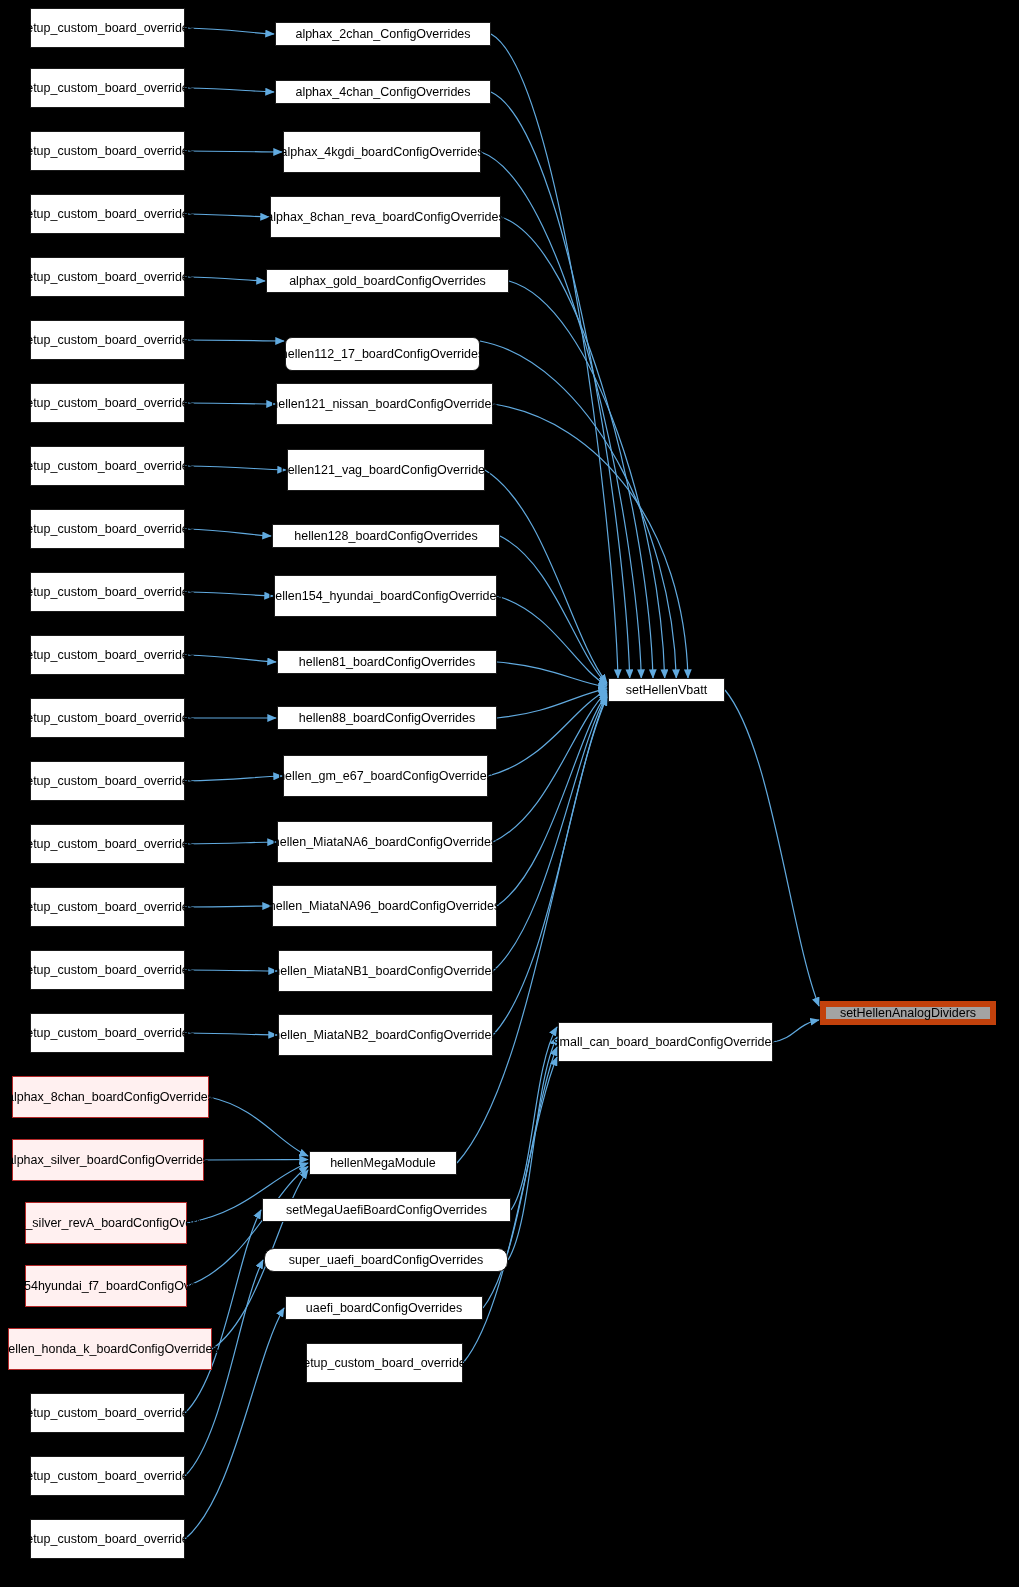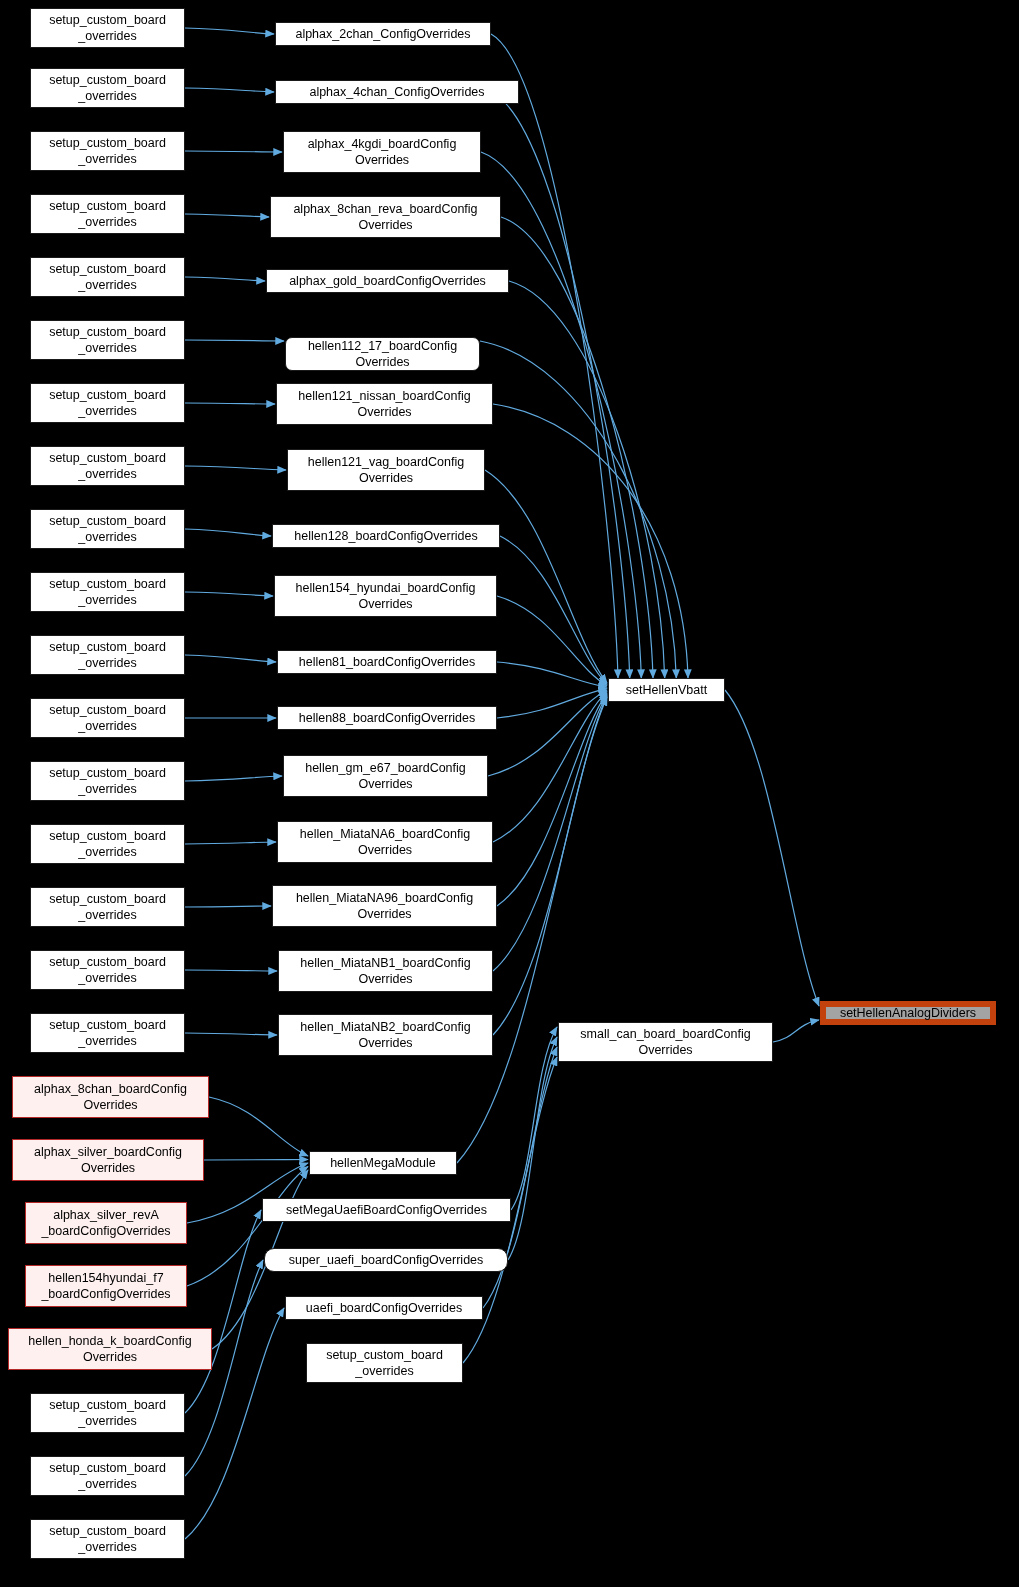--- a/index.html
+++ b/index.html
@@ -9,21 +9,21 @@
     font-family:"Liberation Sans","DejaVu Sans",sans-serif;
     overflow:hidden;
   }
   #edge-layer{position:absolute;left:0;top:0;}
   .node{
     position:absolute;
     box-sizing:border-box;
     background:var(--node-bg,#fff);
     border:1px solid var(--node-border,#1a1a1a);
     color:var(--text,#000);
-    display:flex;flex-direction:column;align-items:center;justify-content:center;
+    display:flex;align-items:center;justify-content:center;
     text-align:center;
     cursor:pointer;
   }
   .node.truncated{
     background:var(--trunc-bg,#fff0f0);
     border:1.5px solid var(--trunc-border,#b42828);
   }
   .node.current{
     background:var(--current-bg,#a3a3a3);
     border:6px solid #c2410c;
@@ -158,21 +158,21 @@
       <div class="lbl">setup_custom_board</div>
       <div class="lbl">_overrides</div>
     </div>
     <div class="node" style="left: 30px; top: 1013px; width: 155px; height: 40px;">
       <div class="lbl">setup_custom_board</div>
       <div class="lbl">_overrides</div>
     </div>
     <div class="node" style="left: 275px; top: 22px; width: 216px; height: 24px;">
       <div class="lbl">alphax_2chan_ConfigOverrides</div>
     </div>
-    <div class="node" style="left: 275px; top: 80px; width: 244px; height: 24px;">
+    <div class="node" style="left: 275px; top: 80px; width: 216px; height: 24px;">
       <div class="lbl">alphax_4chan_ConfigOverrides</div>
     </div>
     <div class="node" style="left: 283px; top: 131px; width: 198px; height: 42px;">
       <div class="lbl">alphax_4kgdi_boardConfig</div>
       <div class="lbl">Overrides</div>
     </div>
     <div class="node" style="left: 270px; top: 196px; width: 231px; height: 42px;">
       <div class="lbl">alphax_8chan_reva_boardConfig</div>
       <div class="lbl">Overrides</div>
     </div>

